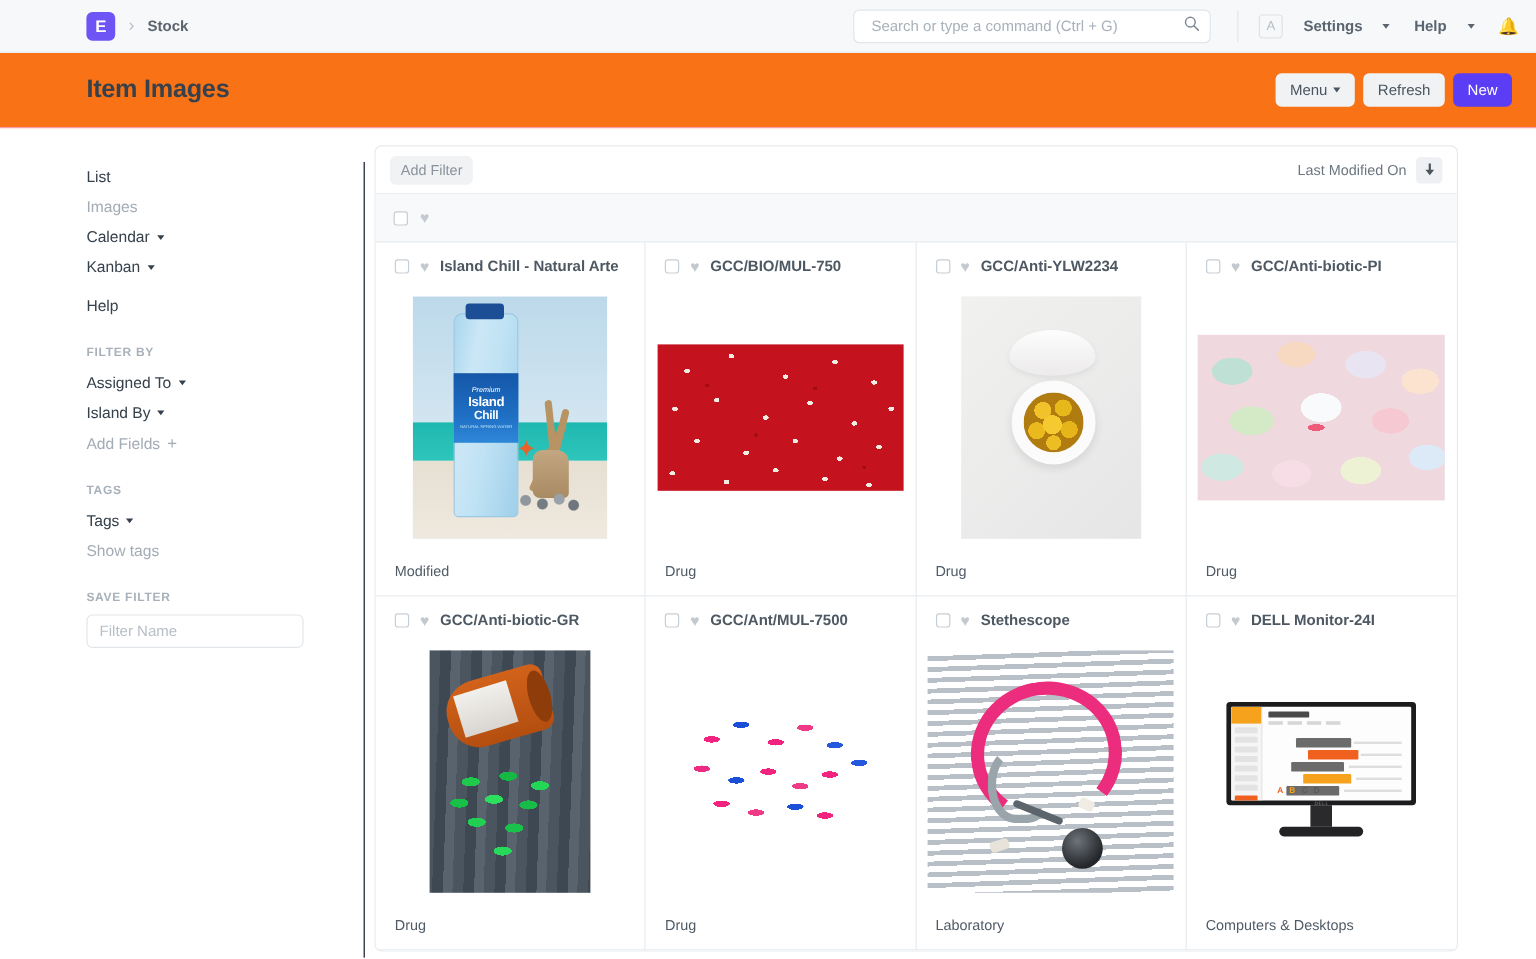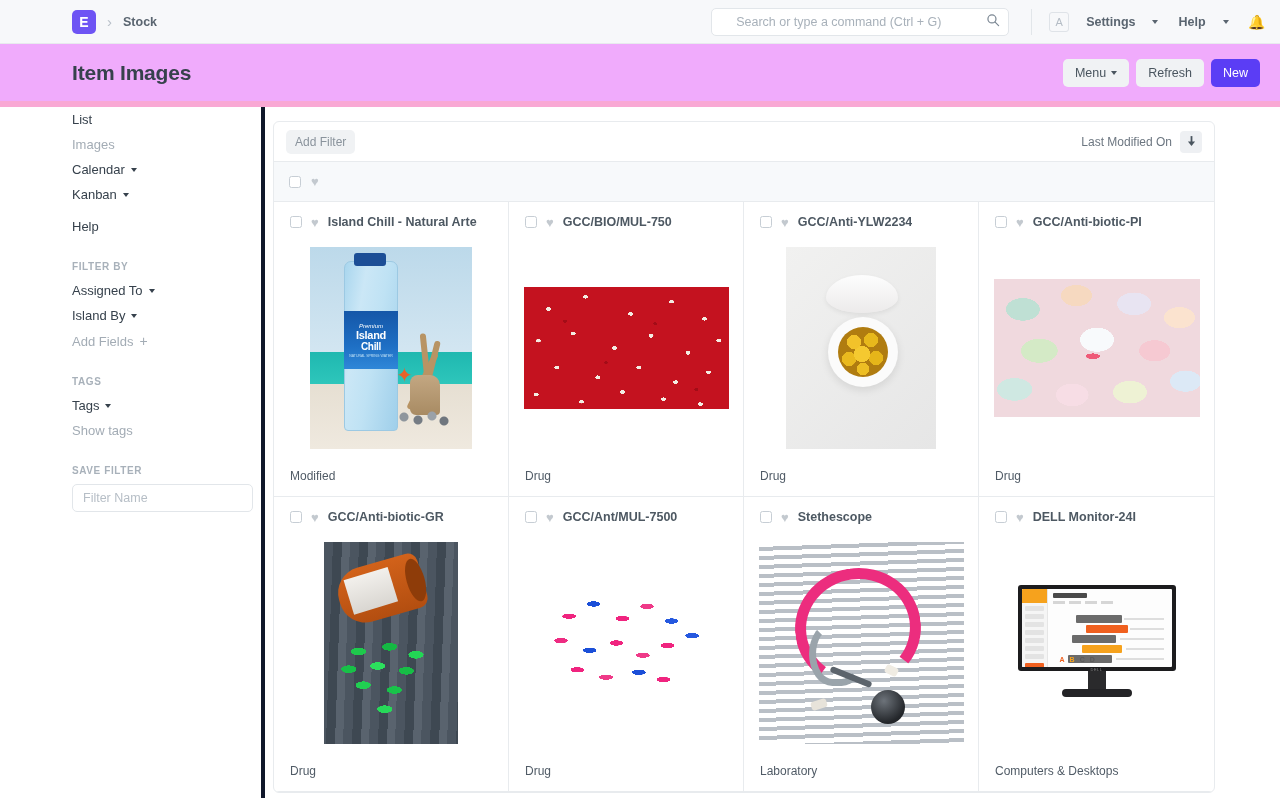--- a/index.html
+++ b/index.html
@@ -52,21 +52,21 @@
     width: 298px; height: 28px;
     margin-right: 22px;
   }
   .search-input {
     width: 100%; height: 100%;
     border: 1px solid #e2e6ea;
     border-radius: 5px;
     background: #fff;
     font-size: 12.5px;
     color: #36414c;
-    padding: 0 30px 0 24px;
+    padding: 0 30px 0 14px;
     font-family: "Liberation Sans", sans-serif;
     outline: none;
   }
   .search-input::placeholder { color: #a8b1ba; }
   .search-ico {
     position: absolute; right: 9px; top: 50%;
     transform: translateY(-50%);
     pointer-events: none;
   }
   .nav-divider {
@@ -96,22 +96,22 @@
     border-top: 4.5px solid #5a6570;
     display: inline-block;
   }
   .bell { color: #7b8793; font-size: 14px; cursor: pointer; }
 
   
   .page-head {
     height: 63px;
     display: flex; align-items: center;
     padding: 0 20px 0 72px;
-    border-bottom: 6px solid #f9a8d4;
-    background: #f0abfc;
+    border-bottom: 1px solid #f9a8d4;
+    background: #f97316;
   }
   .page-title {
     font-size: 21px; font-weight: bold;
     color: #36414c;
     letter-spacing: -0.2px;
   }
   .head-actions {
     margin-left: auto;
     display: flex; align-items: center; gap: 7px;
   }
@@ -132,24 +132,25 @@
 
   
   .body-wrap {
     display: flex;
     height: 691px;
     background: #fff;
   }
 
   
   .sidebar {
-    width: 265px;
-    border-right: 4px solid #0f172a;
+    width: 304px;
+    border-right: 1px solid #0f172a;
     padding: 0 14px 0 72px;
     flex-shrink: 0;
+    margin-top: 28px;
   }
   .side-link {
     font-size: 13px;
     color: #36414c;
     line-height: 1;
     padding: 6px 0;
     display: flex; align-items: center; gap: 6px;
     cursor: pointer;
   }
   .side-link.muted { color: #a3acb5; }

